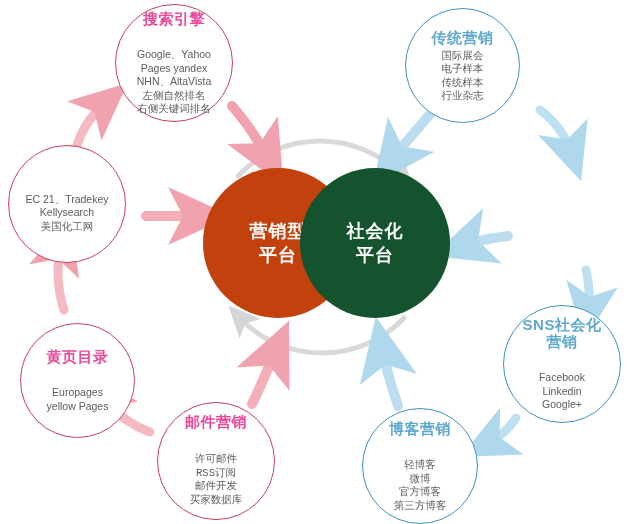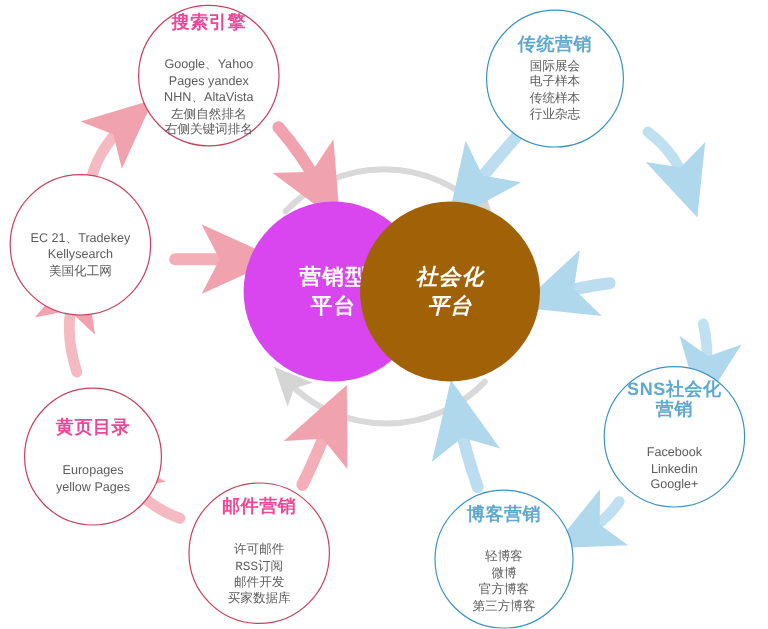--- a/index.html
+++ b/index.html
@@ -70,22 +70,22 @@
     align-items: center;
     justify-content: center;
     text-align: center;
     color: #ffffff;
     font-size: 18px;
     line-height: 24px;
     font-weight: bold;
     letter-spacing: 1px;
   }
   .core-label .ln { display: block; }
-  #core-red  { background: #d946ef; }
-  #core-blue { background: #a16207; font-style: italic; }
+  #core-red  { background: #c2410c; }
+  #core-blue { background: #14532d; }
 </style>
 </head>
 <body>
 
 <div id="canvas">
 
   <svg id="arrow-layer" viewBox="0 0 640 524" xmlns="http://www.w3.org/2000/svg">
     <defs>
       <marker id="mk-pink" markerWidth="7" markerHeight="7" refX="3.2" refY="3.5" orient="auto" markerUnits="strokeWidth">
         <path d="M0,0.6 L6.4,3.5 L0,6.4 L1.5,3.5 Z" fill="#F0A3AE"></path>

